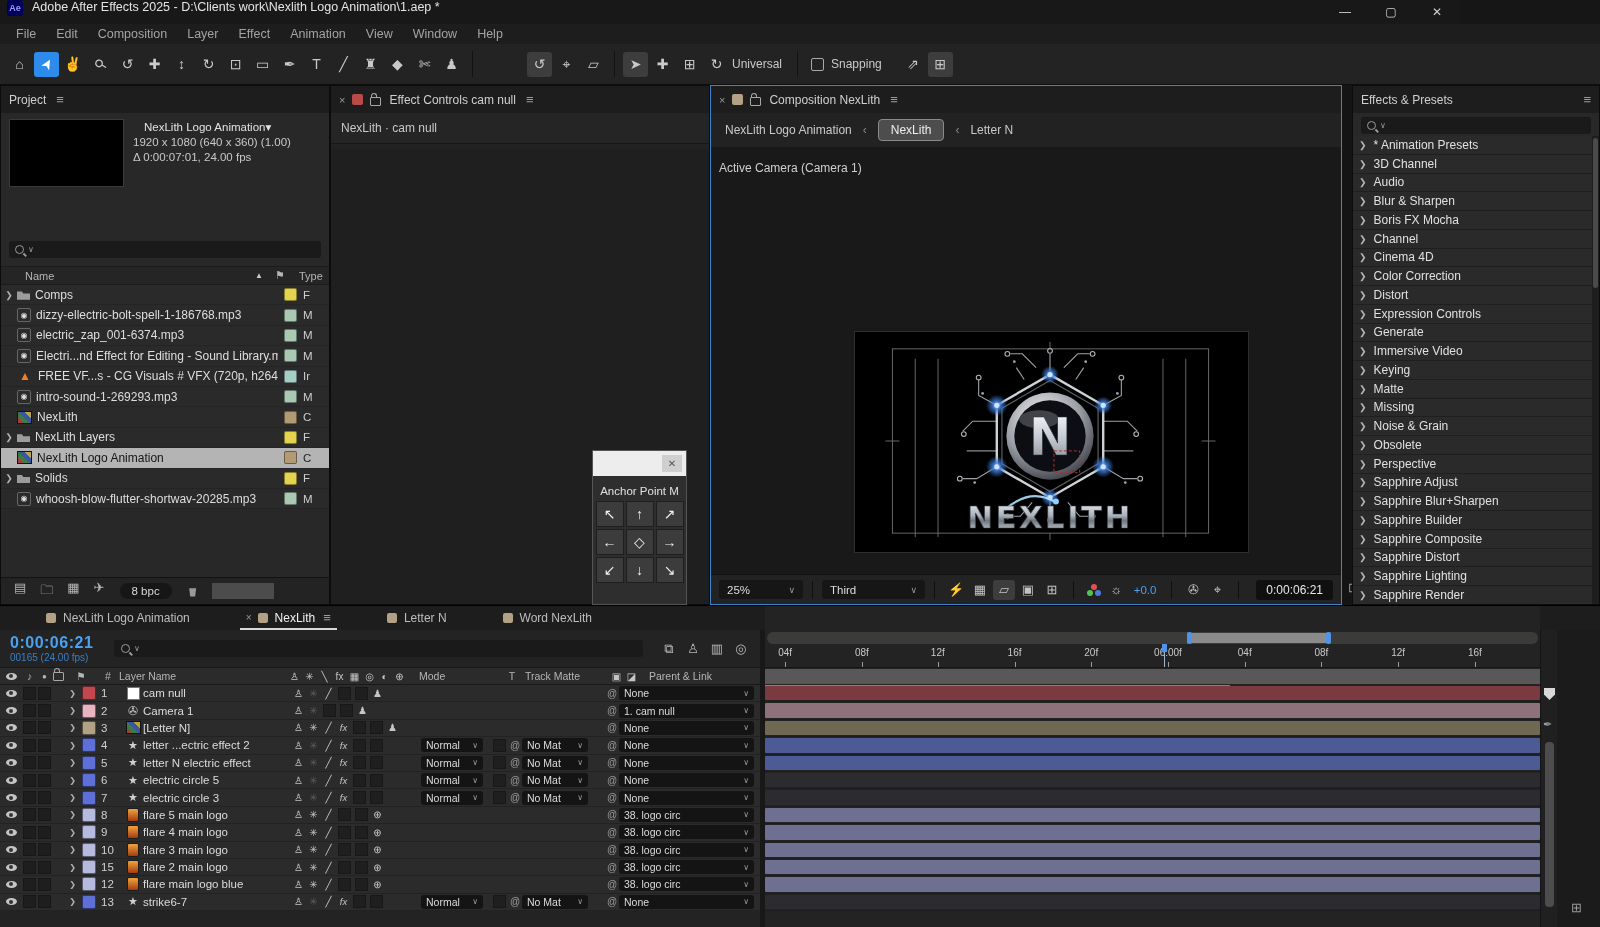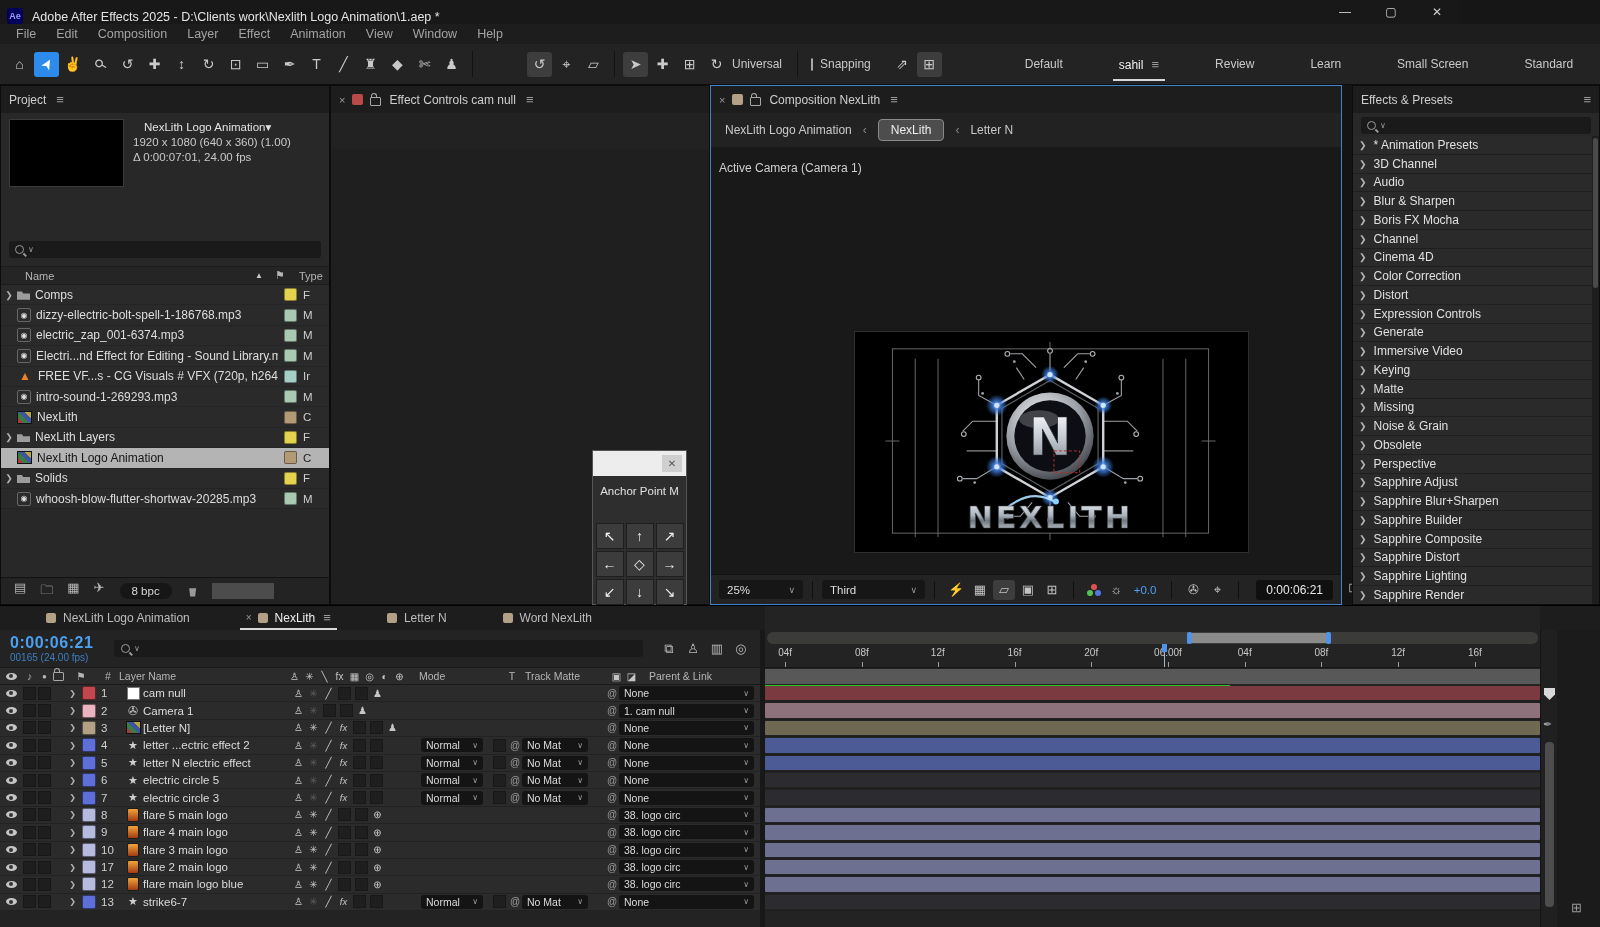--- a/index.html
+++ b/index.html
@@ -1,20 +1,20 @@
 <!DOCTYPE html>
 <html><head>
 <meta charset="utf-8">
 <style>
   html,body{margin:0;padding:0;background:#000;}
   #app{position:relative;width:1600px;height:927px;background:#161616;overflow:hidden;
        font-family:"Liberation Sans",sans-serif;color:#d6d6d6;-webkit-font-smoothing:antialiased;}
   .abs{position:absolute;}
   
-  .titlebar{position:absolute;left:0;top:0;width:1460px;height:24px;background:#181818;display:flex;align-items:flex-end;}
+  .titlebar{position:absolute;left:0;top:0;width:1460px;height:24px;background:#181818;display:flex;align-items:flex-start;}
   .ae-badge{width:16px;height:16px;margin:0 9px 0 7px;background:#00005b;color:#9b9bff;font-size:9px;font-weight:bold;
             display:flex;align-items:center;justify-content:center;border-radius:3px;flex:none;}
   .tb-title{font-size:12.5px;color:#e4e4e4;white-space:nowrap;}
   .win-controls{margin-left:auto;display:flex;height:24px;}
   .win-btn{width:46px;height:24px;display:flex;align-items:center;justify-content:center;color:#cfcfcf;font-size:12px;}
   
   .menubar{position:absolute;left:0;top:24px;width:1600px;height:20px;background:#1d1d1d;display:flex;align-items:center;padding-left:6px;box-sizing:border-box;}
   .menu-item{padding:1px 10px;font-size:12.5px;color:#a3a3a3;}
   
   .toolbar{position:absolute;left:0;top:44px;width:1600px;height:41px;background:#232323;border-bottom:1px solid #0d0d0d;
@@ -108,21 +108,21 @@
   #fxPanel{left:1352px;top:85px;width:248px;height:520px;background:#282828;}
   .fx-list{position:absolute;left:0;top:50px;right:7px;bottom:0;overflow:hidden;}
   .fx-row{height:17.75px;display:flex;align-items:center;font-size:12px;color:#e0e0e0;border-bottom:1px solid #1f1f1f;padding-left:6px;background:#2a2a2a;}
   .fx-row .chev{color:#b5b5b5;font-size:9px;margin-right:7px;}
   .fx-scroll{position:absolute;right:0;top:50px;width:7px;bottom:0;background:#1e1e1e;}
   .fx-thumb{position:absolute;left:1px;top:2px;width:5px;height:150px;background:#4a4a4a;border-radius:3px;}
   
   #anchorPanel{left:592px;top:450px;width:95px;height:155px;background:#2e2e2e;border:1px solid #555;z-index:40;box-sizing:border-box;}
   .ap-titlebar{height:25px;background:#ededed;display:flex;align-items:center;justify-content:flex-end;}
   .ap-close{width:20px;height:17px;background:#cfcfcf;color:#555;font-size:10px;display:flex;align-items:center;justify-content:center;margin-right:4px;}
-  .ap-label{font-size:11.5px;color:#e0e0e0;text-align:center;margin:9px 0 26px;white-space:nowrap;overflow:hidden;}
+  .ap-label{font-size:11.5px;color:#e0e0e0;text-align:center;margin:9px 0 4px;white-space:nowrap;overflow:hidden;}
   .ap-grid{display:grid;grid-template-columns:repeat(3,28px);grid-auto-rows:26px;gap:2px;justify-content:center;}
   .ap-btn{background:#3c3c3c;border:1px solid #1e1e1e;color:#f0f0f0;font-size:14px;display:flex;align-items:center;justify-content:center;}
   
   #timeline{left:0;top:605px;width:1600px;height:322px;background:#232323;border-top:1px solid #000;box-sizing:border-box;}
   .tl-tabs{height:24px;background:#1d1d1d;display:flex;align-items:flex-end;padding-left:40px;}
   .tl-tab{display:flex;align-items:center;font-size:12px;color:#bdbdbd;padding:0 6px 5px;margin-right:44px;position:relative;white-space:nowrap;}
   .tl-tab .x{color:#9a9a9a;margin-right:6px;font-size:10px;}
   .tl-tab .chip{width:10px;height:10px;}
   .tl-tab.active{color:#f0f0f0;}
   .tl-tab.active::after{content:"";position:absolute;left:0;right:0;bottom:0;height:2px;background:#d8d8d8;}
@@ -303,41 +303,20 @@
     <span class="tb-label">Snapping</span>
     <div style="display:flex;align-items:center;margin-left:10px;">
 
     <div class="tool">
           <span>⇗</span>
         </div>
         <div class="tool boxed">
           <span>⊞</span>
         </div>
       </div>
-    <div class="workspaces">
-
-    <div class="ws">
-        <span>Default</span>
-      </div>
-        <div class="ws active">
-        <span>sahil</span><span class="ham">≡</span>
-      </div>
-        <div class="ws">
-        <span>Review</span>
-      </div>
-        <div class="ws">
-        <span>Learn</span>
-      </div>
-        <div class="ws">
-        <span>Small Screen</span>
-      </div>
-        <div class="ws">
-        <span>Standard</span>
-      </div>
-      </div>
 
   </div>
 
   <div id="project" class="panel">
     <div class="pstrip">
       <span>Project</span>
       <span class="ham" style="margin-left:10px;">≡</span>
     </div>
     <div class="proj-info">
       <div class="thumb"></div>
@@ -453,20 +432,21 @@
   </div>
 
   <div id="effectControls" class="panel">
     <div class="pstrip">
       <span class="x">×</span>
       <span class="chip" style="background: rgb(185, 74, 72);"></span>
       <span class="icn-lock"></span>
       <span>Effect Controls cam null</span>
       <span class="ham" style="margin-left:10px;">≡</span>
     </div>
+    <div class="ec-sub">NexLith · cam null</div>
     <div class="ec-body"></div>
   </div>
 
   <div id="compPanel" class="panel">
     <div class="pstrip">
       <span class="x">×</span>
       <span class="chip" style="background: rgb(178, 161, 132);"></span>
       <span class="icn-lock"></span>
       <span>Composition NexLith</span>
       <span class="ham" style="margin-left:10px;">≡</span>
@@ -1331,21 +1311,21 @@
             <span class="sq"></span>
           </span>
           <span class="c-sq">
             <span class="sq"></span>
           </span>
           <span class="c-lock"></span>
           <span class="c-arr">❯</span>
           <span class="c-chip">
             <span class="lchip" style="background: rgb(182, 186, 222);"></span>
           </span>
-          <span class="c-num">17</span>
+          <span class="c-num">15</span>
           <span class="c-icn">
             <span class="icn icn-flare" style="margin:0;"></span>
           </span>
           <span class="c-name">flare 2 main logo</span>
           <span class="c-sw">
             <span class="swc">♙</span>
             <span class="swc">✳</span>
             <span class="swc">╱</span>
 
             <span class="swbox"></span>

